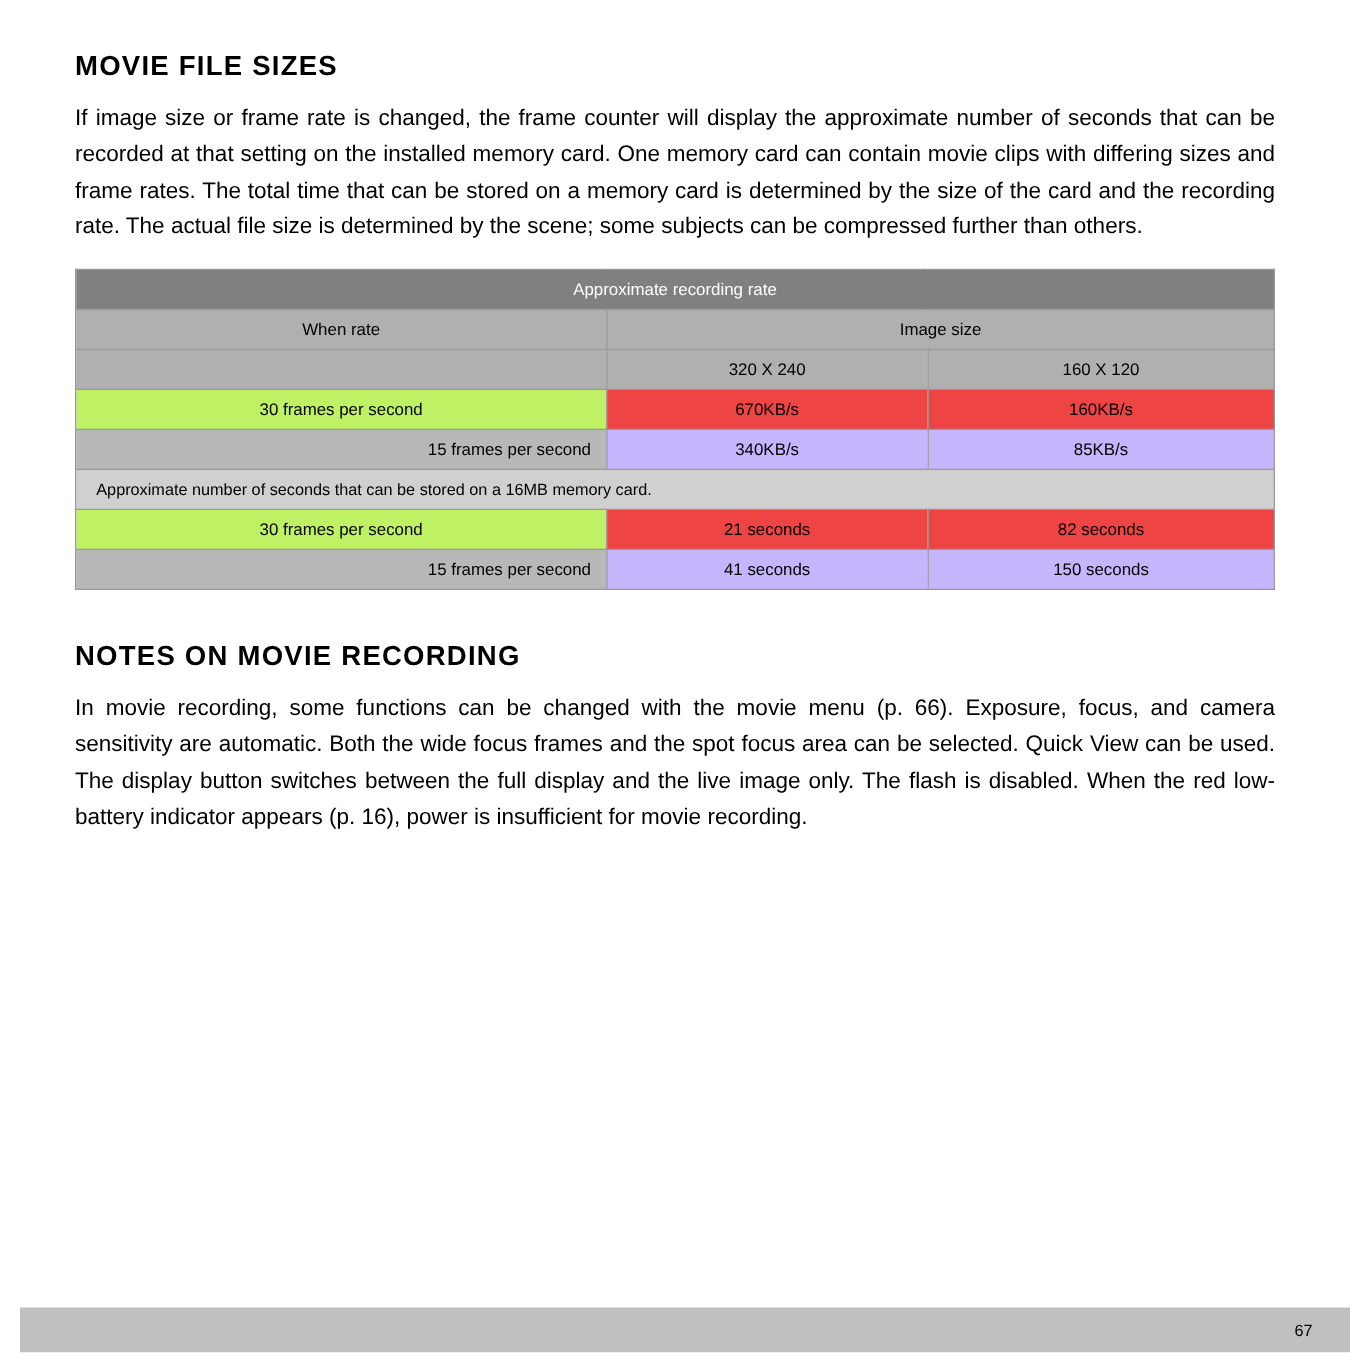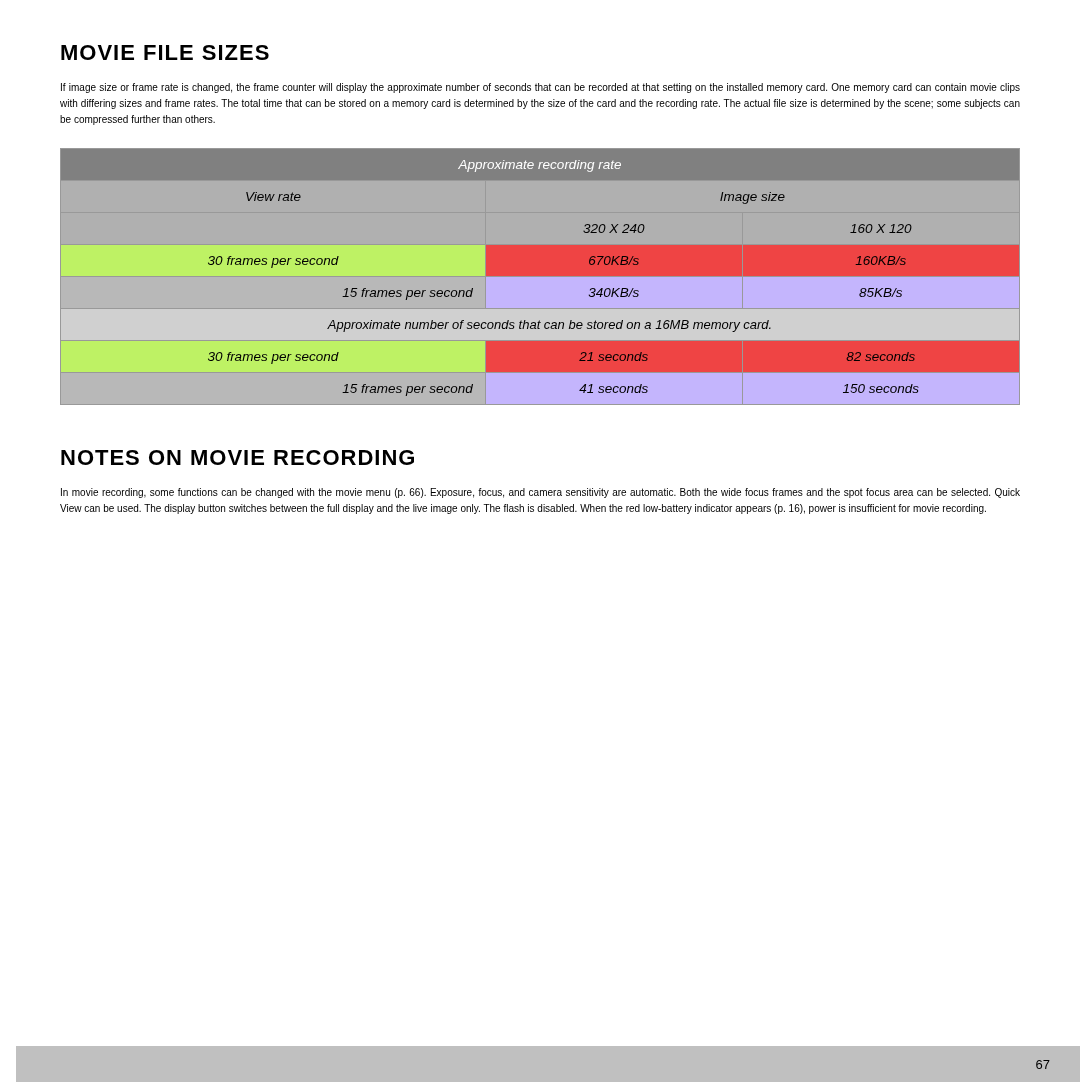--- a/index.html
+++ b/index.html
@@ -25,33 +25,32 @@
 
     .section-title {
       font-size: 22px;
       font-weight: bold;
       letter-spacing: 1px;
       margin-bottom: 14px;
       font-family: Arial, Helvetica, sans-serif;
     }
 
     .body-text {
-      font-size: 10px;
+      font-size: 18px;
       line-height: 1.6;
       text-align: justify;
       margin-bottom: 20px;
     }
 
     
     .recording-table {
       width: 100%;
       border-collapse: collapse;
       margin-bottom: 40px;
       font-size: 13.5px;
-      font-style: italic;
     }
 
     .recording-table td {
       border: 1px solid #999;
       padding: 8px 12px;
       text-align: center;
     }
 
     .header-row td {
       background-color: #808080;
@@ -71,23 +70,23 @@
       background-color: #bef264;
       text-align: center;
     }
 
     .data-cell {
       background-color: #ef4444;
     }
 
     .span-row td {
       background-color: #d0d0d0;
-      text-align: center;
+      text-align: left;
       font-size: 13px;
-      padding-left: 32px;
+      padding-left: 16px;
     }
 
     .alt-row td.frame-rate-cell {
       background-color: #b8b8b8;
       text-align: right;
     }
 
     .alt-row td.data-cell {
       background-color: #c4b5fd;
     }
@@ -125,21 +124,21 @@
   <p class="body-text">If image size or frame rate is changed, the frame counter will display the approximate number of seconds that can be recorded at that setting on the installed memory card. One memory card can contain movie clips with differing sizes and frame rates. The total time that can be stored on a memory card is determined by the size of the card and the recording rate. The actual file size is determined by the scene; some subjects can be compressed further than others.</p>
 
   <table class="recording-table">
     <tbody>
 
       <tr class="header-row">
         <td colspan="3">Approximate recording rate</td>
       </tr>
 
       <tr class="subheader-row">
-        <td class="frame-rate-cell">View rate</td>
+        <td class="frame-rate-cell">When rate</td>
         <td colspan="2">Image size</td>
       </tr>
 
       <tr class="subheader-row">
         <td class="frame-rate-cell"></td>
         <td>320 X 240</td>
         <td>160 X 120</td>
       </tr>
 
       <tr>

